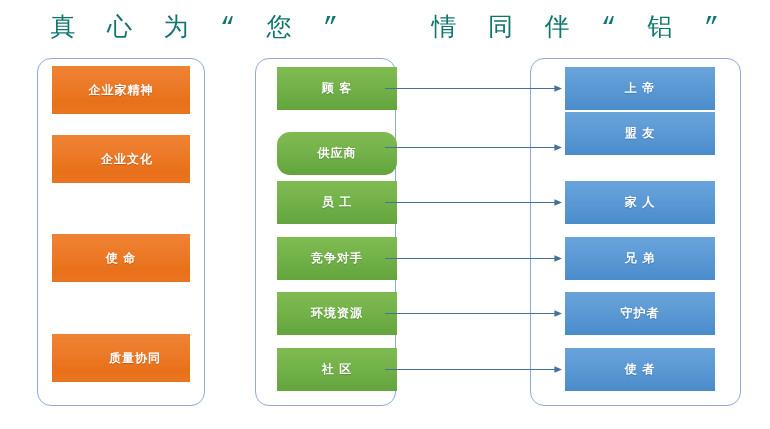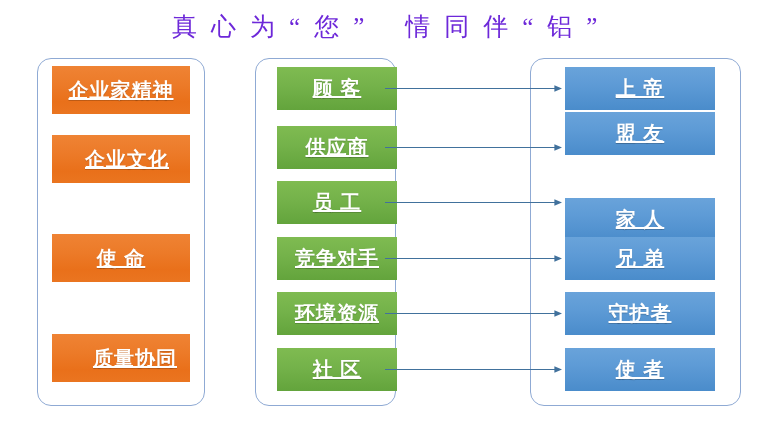--- a/index.html
+++ b/index.html
@@ -20,23 +20,23 @@
     position: absolute;
     left: 0;
     top: 4px;
     width: 770px;
     height: 44px;
     display: flex;
     align-items: center;
     justify-content: center;
   }
   .title-text {
-    font-family: Liberation Serif, serif;
+    font-family: Liberation Mono, monospace;
     font-size: 25px;
-    color: #6d28d9;
+    color: #0f766e;
     letter-spacing: 0.5px;
     white-space: pre;
   }
 
   
   .col {
     position: absolute;
     border: 1px solid #8faad4;
     border-radius: 14px;
     box-sizing: border-box;
@@ -48,25 +48,24 @@
 
   
   .box {
     position: absolute;
     box-sizing: border-box;
     display: flex;
     align-items: center;
     justify-content: center;
     color: #ffffff;
     font-family: "Liberation Sans", "DejaVu Sans", sans-serif;
-    font-size: 20px;
+    font-size: 12px;
     font-weight: bold;
     letter-spacing: 1px;
     text-shadow: 0 1px 1px rgba(0,0,0,0.18);
-    text-decoration: underline;
   }
   .box-orange {
     background: linear-gradient(to bottom, #ef8334 0%, #ec7a28 40%, #e9701a 75%, #ea7520 100%);
   }
   .box-green {
     background: linear-gradient(to bottom, #7fbb51 0%, #74b24a 45%, #63a43c 100%);
   }
   .box-blue {
     background: linear-gradient(to bottom, #69a3da 0%, #5e9bd6 40%, #4a8ccb 100%);
   }
@@ -74,31 +73,31 @@
   
   .orange-x { left: 52px; width: 138px; height: 48px; }
   .o0 { top: 66px; }
   .o1 { top: 135px; padding-left: 12px; }
   .o2 { top: 234px; }
   .o3 { top: 334px; padding-left: 28px; }
 
   
   .green-x { left: 265px; width: 120px; height: 43px; margin-left: 12px; }
   .g0 { top: 67px; }
-  .g1 { top: 126px; }
+  .g1 { top: 132px; border-radius: 13px; }
   .g2 { top: 181px; }
   .g3 { top: 237px; }
   .g4 { top: 292px; }
   .g5 { top: 348px; text-align: center; }
 
   
   .blue-x { left: 565px; width: 150px; height: 43px; }
   .b0 { top: 67px; }
   .b1 { top: 112px; }
-  .b2 { top: 198px; text-align: right; }
+  .b2 { top: 181px; text-align: right; }
   .b3 { top: 237px; }
   .b4 { top: 292px; }
   .b5 { top: 348px; }
 
   
   .arrows {
     position: absolute;
     left: 0;
     top: 0;
     width: 770px;

